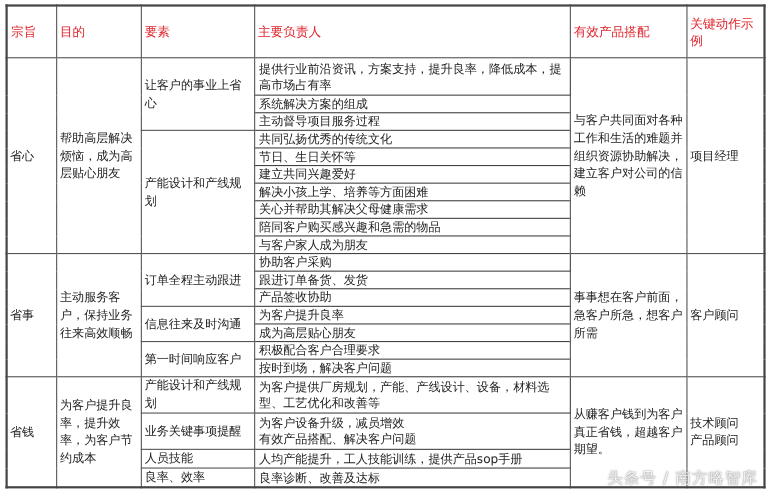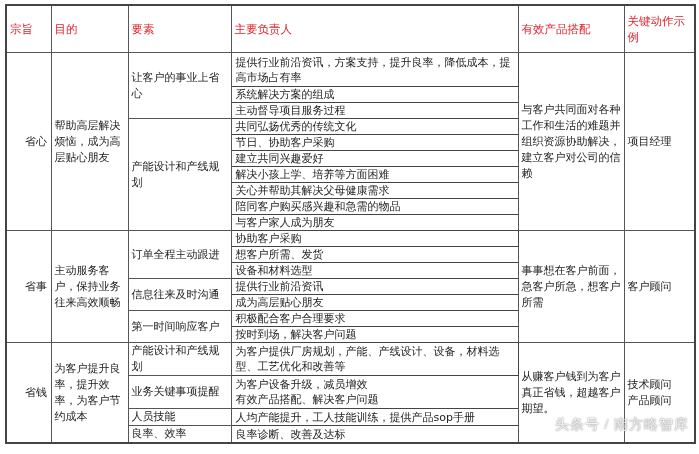--- a/index.html
+++ b/index.html
@@ -3,26 +3,26 @@
 <meta charset="utf-8">
 <style>
   html, body { margin:0; padding:0; background:#ffffff; }
   body { width:699px; height:454px; position:relative; overflow:hidden;
          font-family:"DejaVu Sans","Liberation Sans",sans-serif; color:#222; }
   .wrap { position:absolute; left:5px; top:4px; }
   table { border-collapse:collapse; table-layout:fixed; }
   td, th { border:1px solid #555; padding:0 3px; font-size:11px; line-height:16px;
            vertical-align:middle; text-align:left; font-weight:normal; overflow:hidden; }
   th { color:#e0242b; text-align:left; height:46px; font-size:11.5px; }
-  td.c1 { text-align:left; padding-left:18px; }
+  td.c1 { text-align:left; padding-left:2px; }
   td.act { border-color:#444; line-height:15px; padding:0 4px; }
   .outer { border:2px solid #444; }
-  .watermark { position:absolute; right:10px; bottom:20px; font-size:14px;
+  .watermark { position:absolute; right:10px; bottom:10px; font-size:14px;
                color:rgba(255,255,255,0.9); text-shadow:0 0 2px #999, 0 0 1px #888;
-               letter-spacing:1px;font-family:Liberation Serif, serif; }
+               letter-spacing:1px; }
 </style>
 </head>
 <body>
 
 <div class="wrap">
 <table class="outer">
   <colgroup>
     <col style="width:45px">
     <col style="width:77px">
     <col style="width:103px">
@@ -54,21 +54,21 @@
           <td class="act">系统解决方案的组成</td>
         </tr>
     <tr>
           <td class="act">主动督导项目服务过程</td>
         </tr>
     <tr>
       <td rowspan="7">产能设计和产线规划</td>
       <td class="act">共同弘扬优秀的传统文化</td>
     </tr>
     <tr>
-          <td class="act">节日、协助客户采购</td>
+          <td class="act">节日、生日关怀等</td>
         </tr>
     <tr>
           <td class="act">建立共同兴趣爱好</td>
         </tr>
     <tr>
           <td class="act">解决小孩上学、培养等方面困难</td>
         </tr>
     <tr>
           <td class="act">关心并帮助其解决父母健康需求</td>
         </tr>
@@ -81,28 +81,28 @@
 
     <tr>
       <td class="c1" rowspan="7">省事</td>
       <td rowspan="7">主动服务客户，保持业务往来高效顺畅</td>
       <td rowspan="3">订单全程主动跟进</td>
       <td class="act">协助客户采购</td>
       <td rowspan="7">事事想在客户前面，急客户所急，想客户所需</td>
       <td rowspan="7">客户顾问</td>
     </tr>
     <tr>
-          <td class="act">想客户所需、发货</td>
+          <td class="act">跟进订单备货、发货</td>
         </tr>
     <tr>
-          <td class="act">设备和材料选型</td>
+          <td class="act">产品签收协助</td>
         </tr>
     <tr>
       <td rowspan="2">信息往来及时沟通</td>
-      <td class="act">提供行业前沿资讯</td>
+      <td class="act">为客户提升良率</td>
     </tr>
     <tr>
           <td class="act">成为高层贴心朋友</td>
         </tr>
     <tr>
       <td rowspan="2">第一时间响应客户</td>
       <td class="act">积极配合客户合理要求</td>
     </tr>
     <tr>
           <td class="act">按时到场，解决客户问题</td>

